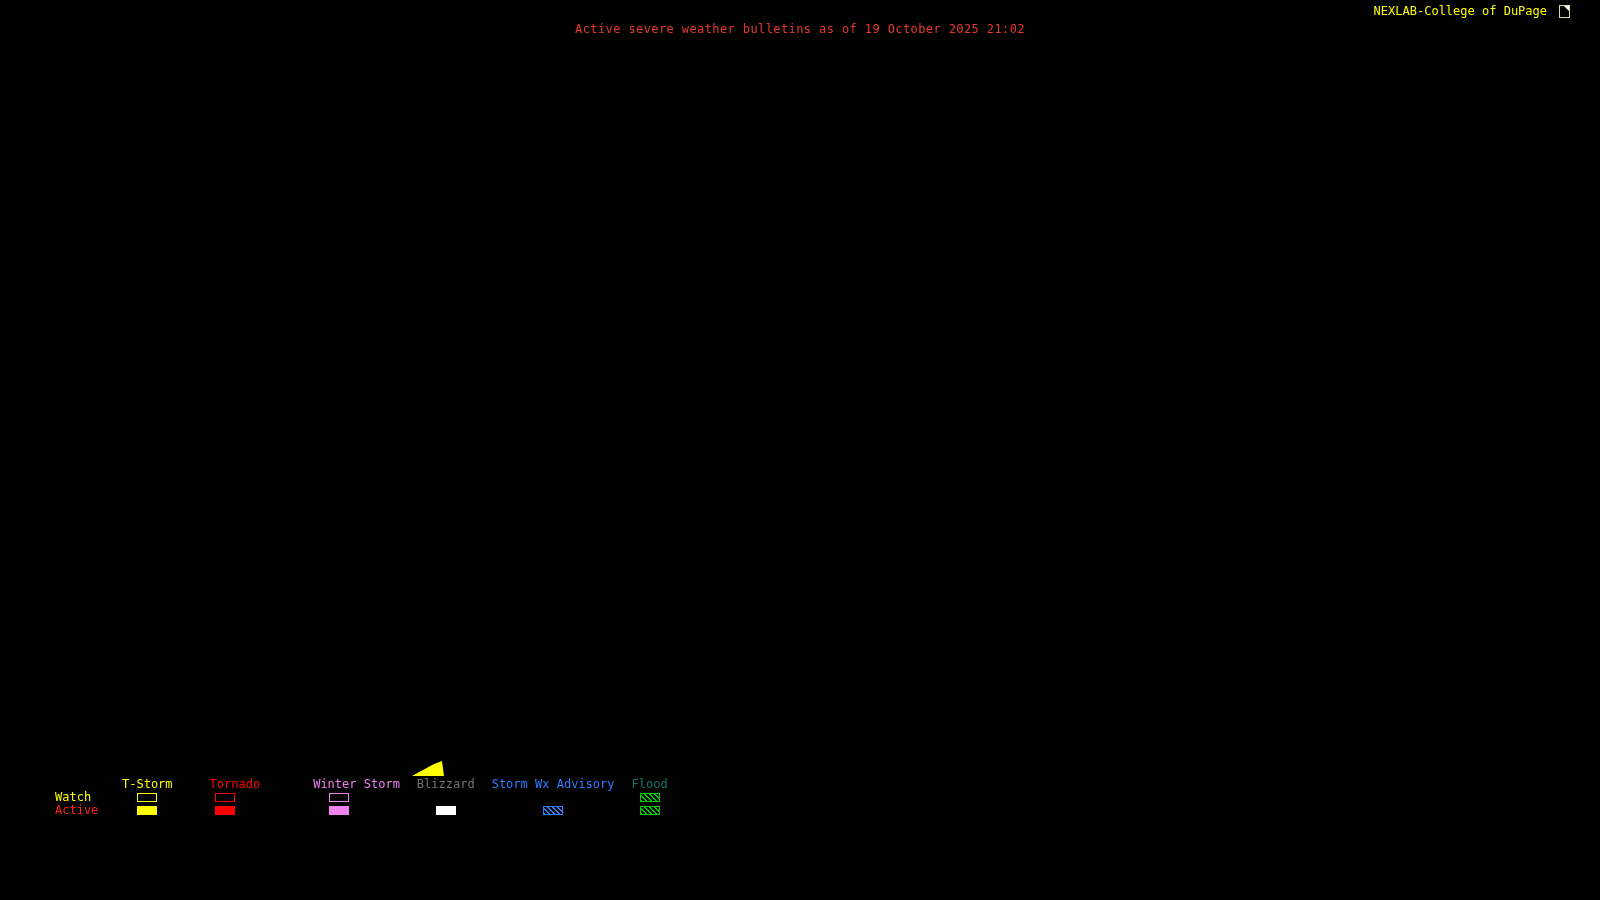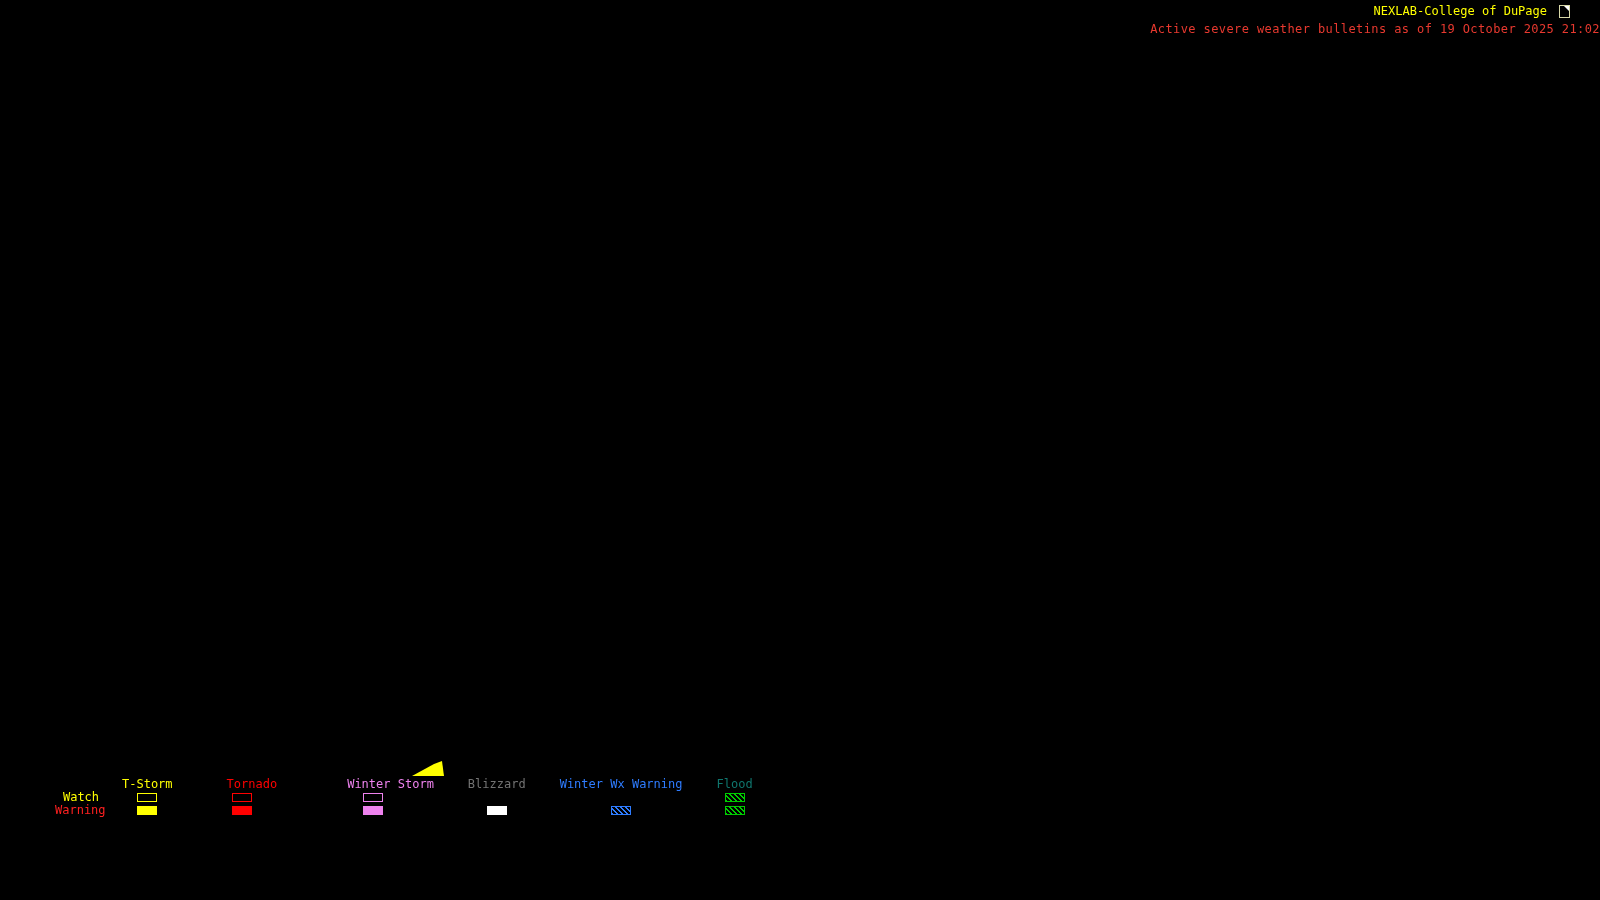--- a/index.html
+++ b/index.html
@@ -8,21 +8,21 @@
     font-family:"DejaVu Sans Mono", monospace;
     font-size:12px;
     position:relative;
     color:#ffffff;
   }
   .map-svg {
     position:absolute; left:0; top:0; width:1600px; height:900px;
   }
   .page-title {
     position:absolute; top:22px; left:0; width:100%;
-    text-align:right; letter-spacing:0.4px; white-space:nowrap;
+    text-align:center; letter-spacing:0.4px; white-space:nowrap;
   }
   .attribution {
     position:absolute; top:4px; right:30px;
     display:flex; align-items:center; gap:12px; white-space:nowrap;
   }
   .logo-icon {
     display:inline-block; width:11px; height:13px;
     border:1px solid #d8d8a8; position:relative; background:#000;
   }
   .logo-icon::after {
@@ -30,21 +30,21 @@
     width:0; height:0;
     border-top:5px solid #ffffff; border-left:5px solid transparent;
   }
   .legend {
     position:absolute; left:55px; top:777px;
     display:flex; align-items:flex-start;
   }
   .legend-left { width:52px; margin-right:15px; }
   .cell { height:13px; line-height:13px; white-space:nowrap; }
   .spacer-cell { height:14px; }
-  .legend-columns { display:flex; gap:34px; }
+  .legend-columns { display:flex; gap:17px; }
   .legend-col { text-align:center; }
   .col-label { height:14px; line-height:14px; }
   .box-cell { display:flex; align-items:center; justify-content:center; }
   .box { display:block; width:20px; height:9px; }
   .box.outline { border:1px solid; background:transparent; }
   .box.hatch { border:1px solid; }
 </style>
 </head>
 <body>
 
@@ -55,22 +55,22 @@
 <div class="page-title" style="color: rgb(232, 57, 47);">Active severe weather bulletins as of 19 October 2025 21:02</div>
 
 <div class="attribution">
   <span style="color: rgb(255, 255, 0);">NEXLAB-College of DuPage</span>
   <span class="logo-icon"></span>
 </div>
 
 <div class="legend">
   <div class="legend-left">
     <div class="cell spacer-cell"></div>
-    <div class="cell" style="color: rgb(255, 255, 0); text-align: center;">Watch</div>
-    <div class="cell" style="color: rgb(255, 32, 32);">Warning</div>
+    <div class="cell" style="color: rgb(255, 255, 0);">Watch</div>
+    <div class="cell" style="color: rgb(255, 32, 32);">Active</div>
   </div>
   <div class="legend-columns">
       <div class="legend-col">
         <div class="cell col-label" style="color: rgb(255, 255, 0);">T-Storm</div>
         <div class="cell box-cell">
           <span class="box outline" style="border-color: rgb(255, 255, 0);"></span>
         </div>
         <div class="cell box-cell">
           <span class="box fill" style="background: rgb(255, 255, 0);"></span>
         </div>
@@ -94,21 +94,21 @@
         </div>
       </div>
       <div class="legend-col">
         <div class="cell col-label" style="color: #737373;">Blizzard</div>
         <div class="cell box-cell"></div>
         <div class="cell box-cell">
           <span class="box fill" style="background: rgb(255, 255, 255);"></span>
         </div>
       </div>
       <div class="legend-col">
-        <div class="cell col-label" style="color: rgb(46, 124, 255);">Winter Wx Warning</div>
+        <div class="cell col-label" style="color: rgb(46, 124, 255);">Storm Wx Advisory</div>
         <div class="cell box-cell"></div>
         <div class="cell box-cell">
           <span class="box hatch" style="border-color: rgb(46, 124, 255); background-image: repeating-linear-gradient(45deg, rgb(46, 124, 255) 0px, rgb(46, 124, 255) 1px, transparent 1px, transparent 3.5px);"></span>
         </div>
       </div>
       <div class="legend-col">
         <div class="cell col-label" style="color: #0f766e;">Flood</div>
         <div class="cell box-cell">
           <span class="box hatch" style="border-color: rgb(0, 204, 0); background-image: repeating-linear-gradient(45deg, rgb(0, 204, 0) 0px, rgb(0, 204, 0) 1px, transparent 1px, transparent 3.5px);"></span>
         </div>

